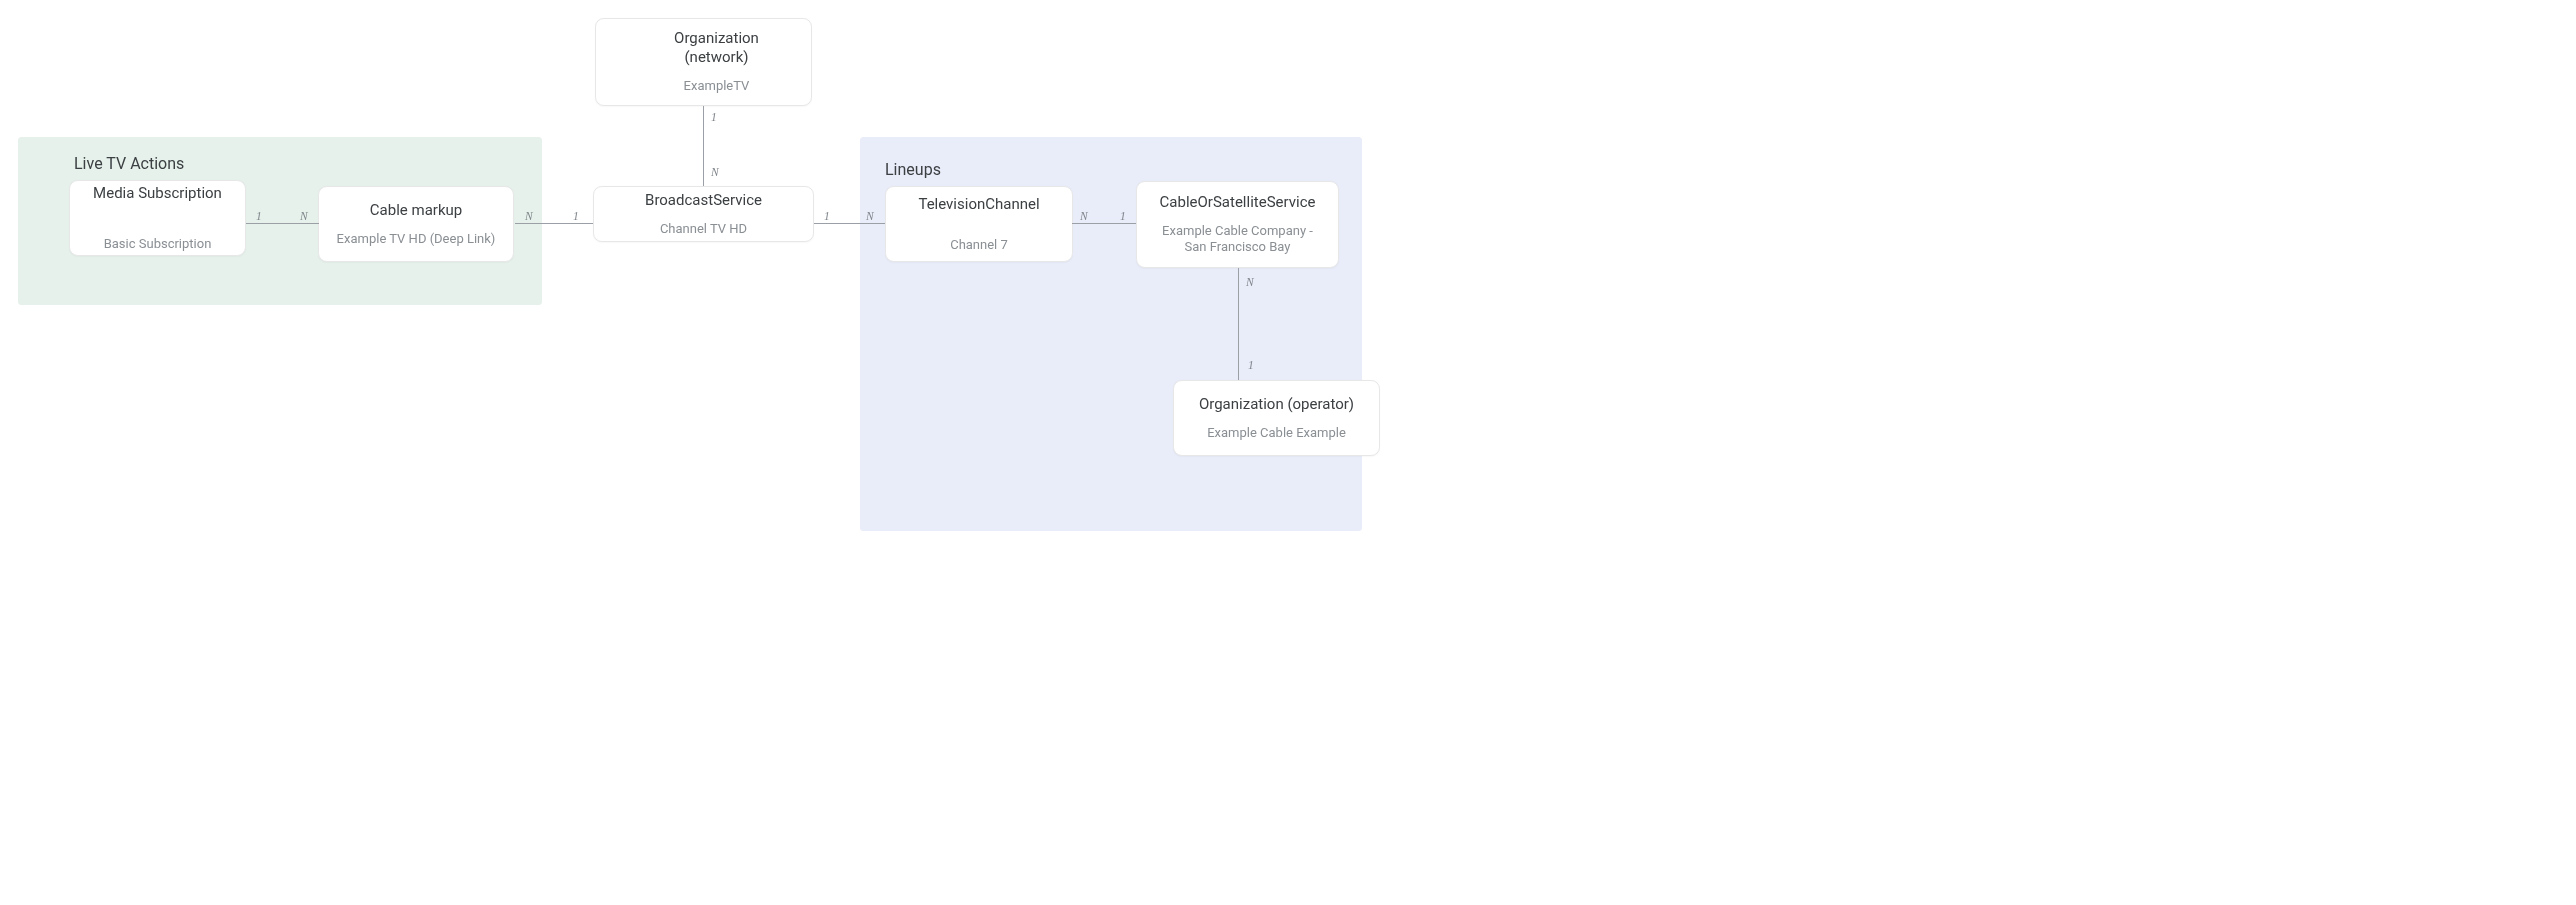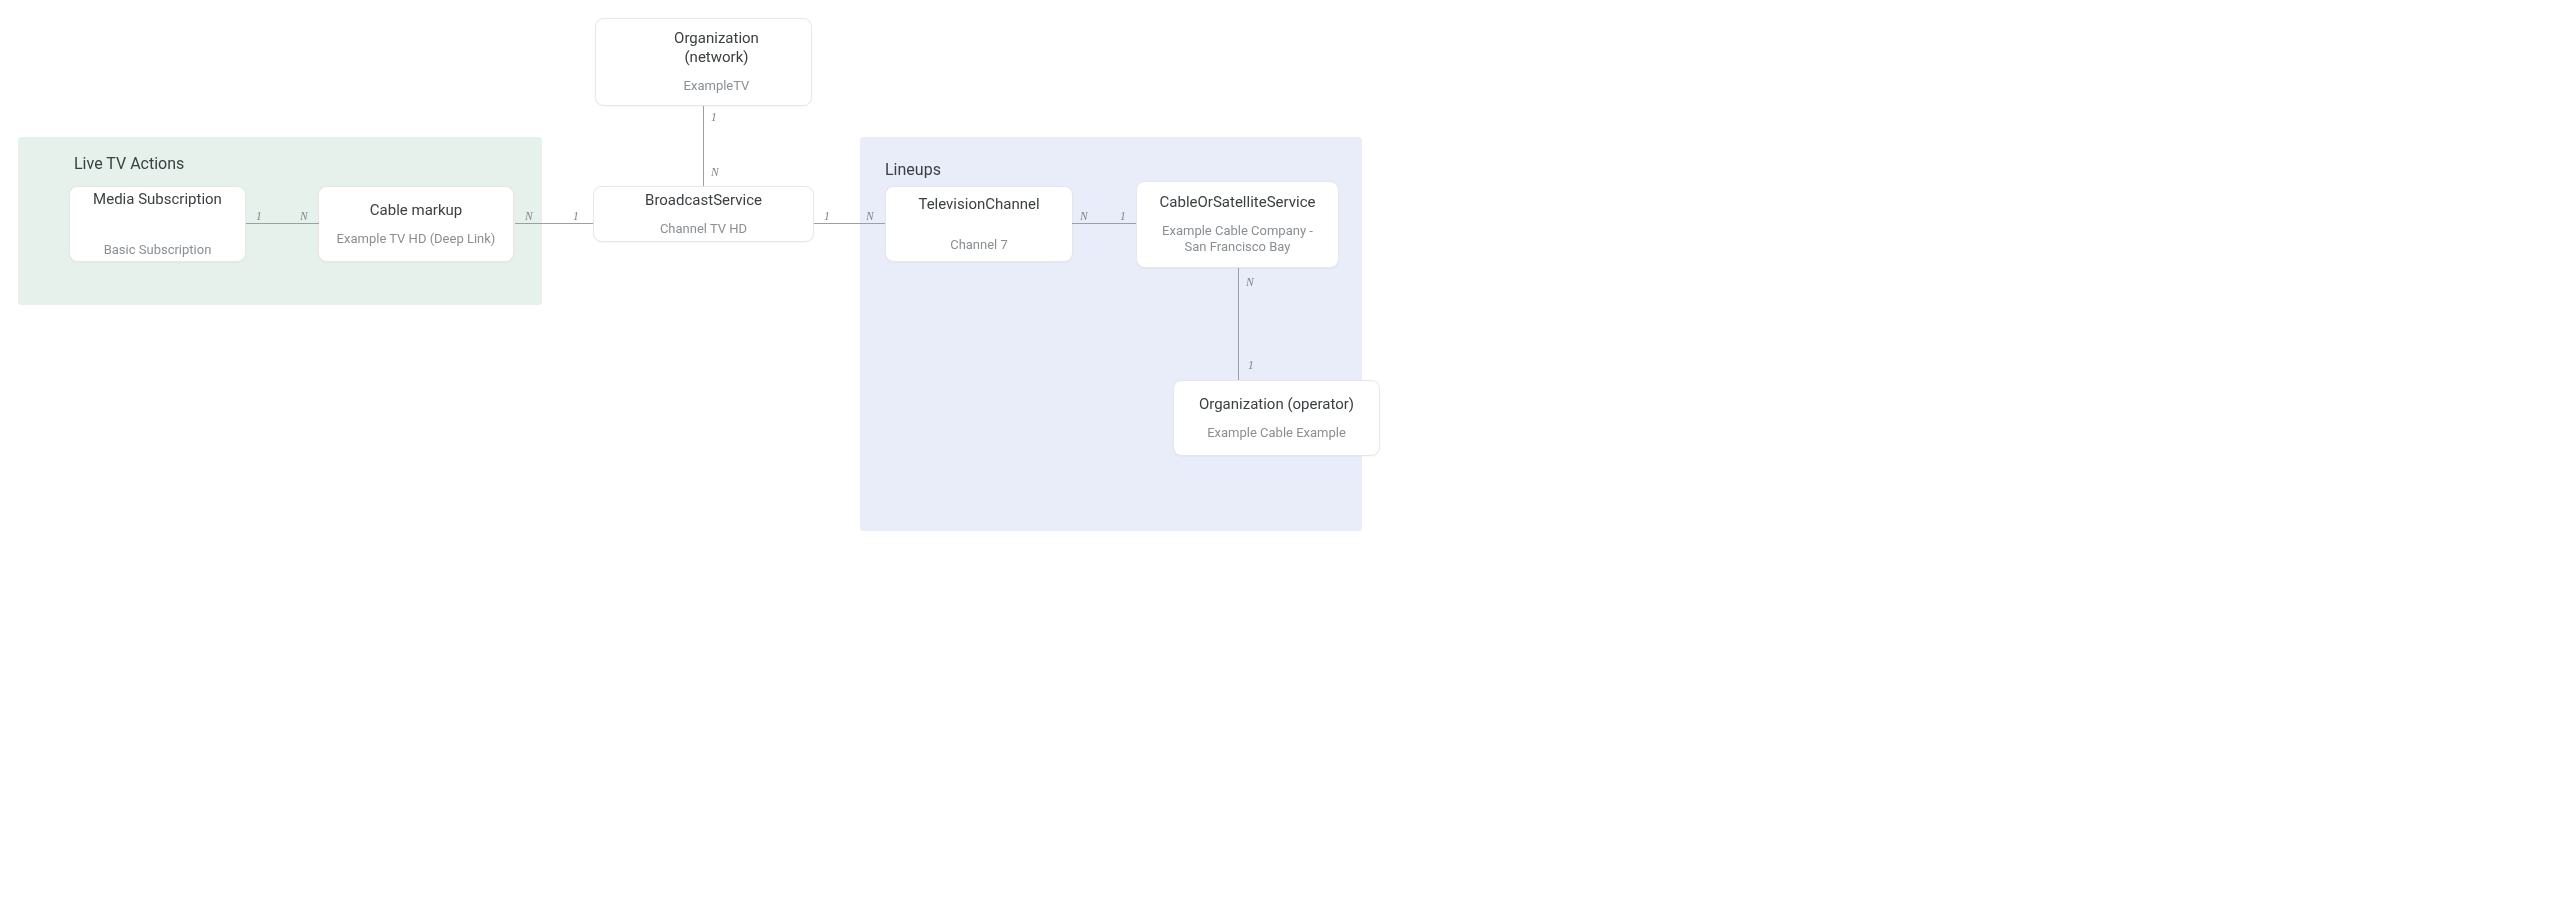--- a/index.html
+++ b/index.html
@@ -92,21 +92,21 @@
 
   <div class="region region-lineups"></div>
   <div class="region-title" style="left:885px; top:160px;">Lineups</div>
 
   <div class="node" style="left:595px; top:17.7px; width:217px; height:88px;padding-left:40px;">
     <div class="node-title" style="white-space: pre-line;">Organization
 (network)</div>
     <div class="node-sub">ExampleTV</div>
   </div>
 
-  <div class="node" style="left:69px; top:186px; width:177px; height:76px;gap:22px;">
+  <div class="node" style="left:69px; top:180px; width:177px; height:76px;gap:22px;">
     <div class="node-title">Media Subscription</div>
     <div class="node-sub">Basic Subscription</div>
   </div>
 
   <div class="node" style="left:318px; top:186px; width:196px; height:76px;">
     <div class="node-title">Cable markup</div>
     <div class="node-sub">Example TV HD (Deep Link)</div>
   </div>
 
   <div class="node" style="left:593px; top:186px; width:221px; height:56px;">

